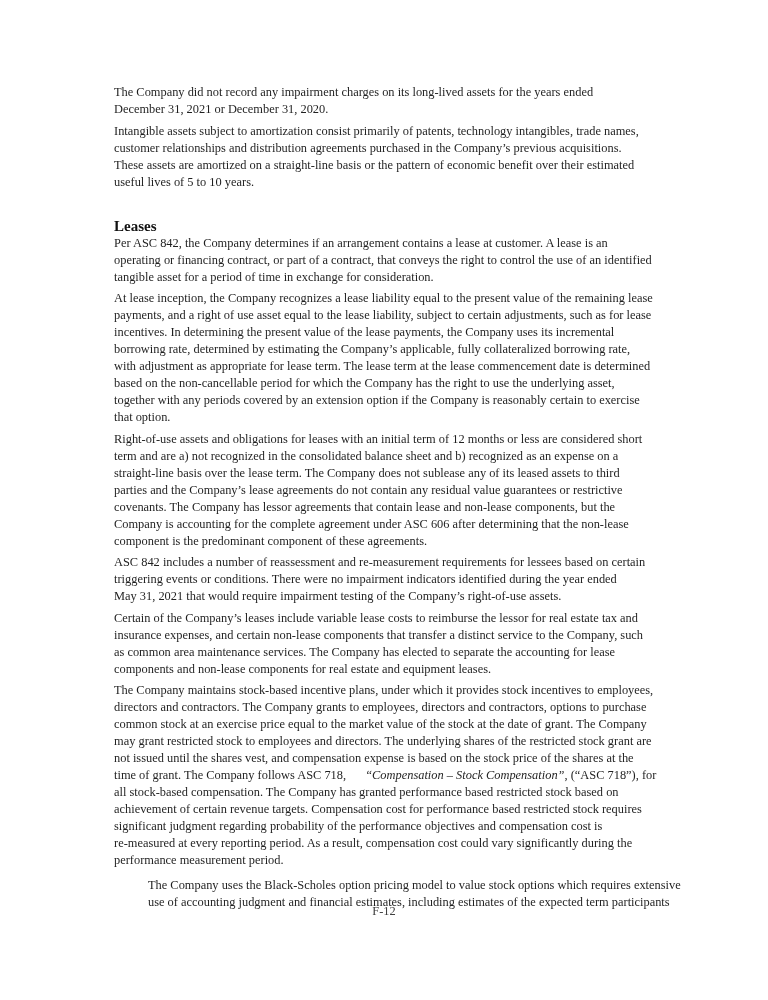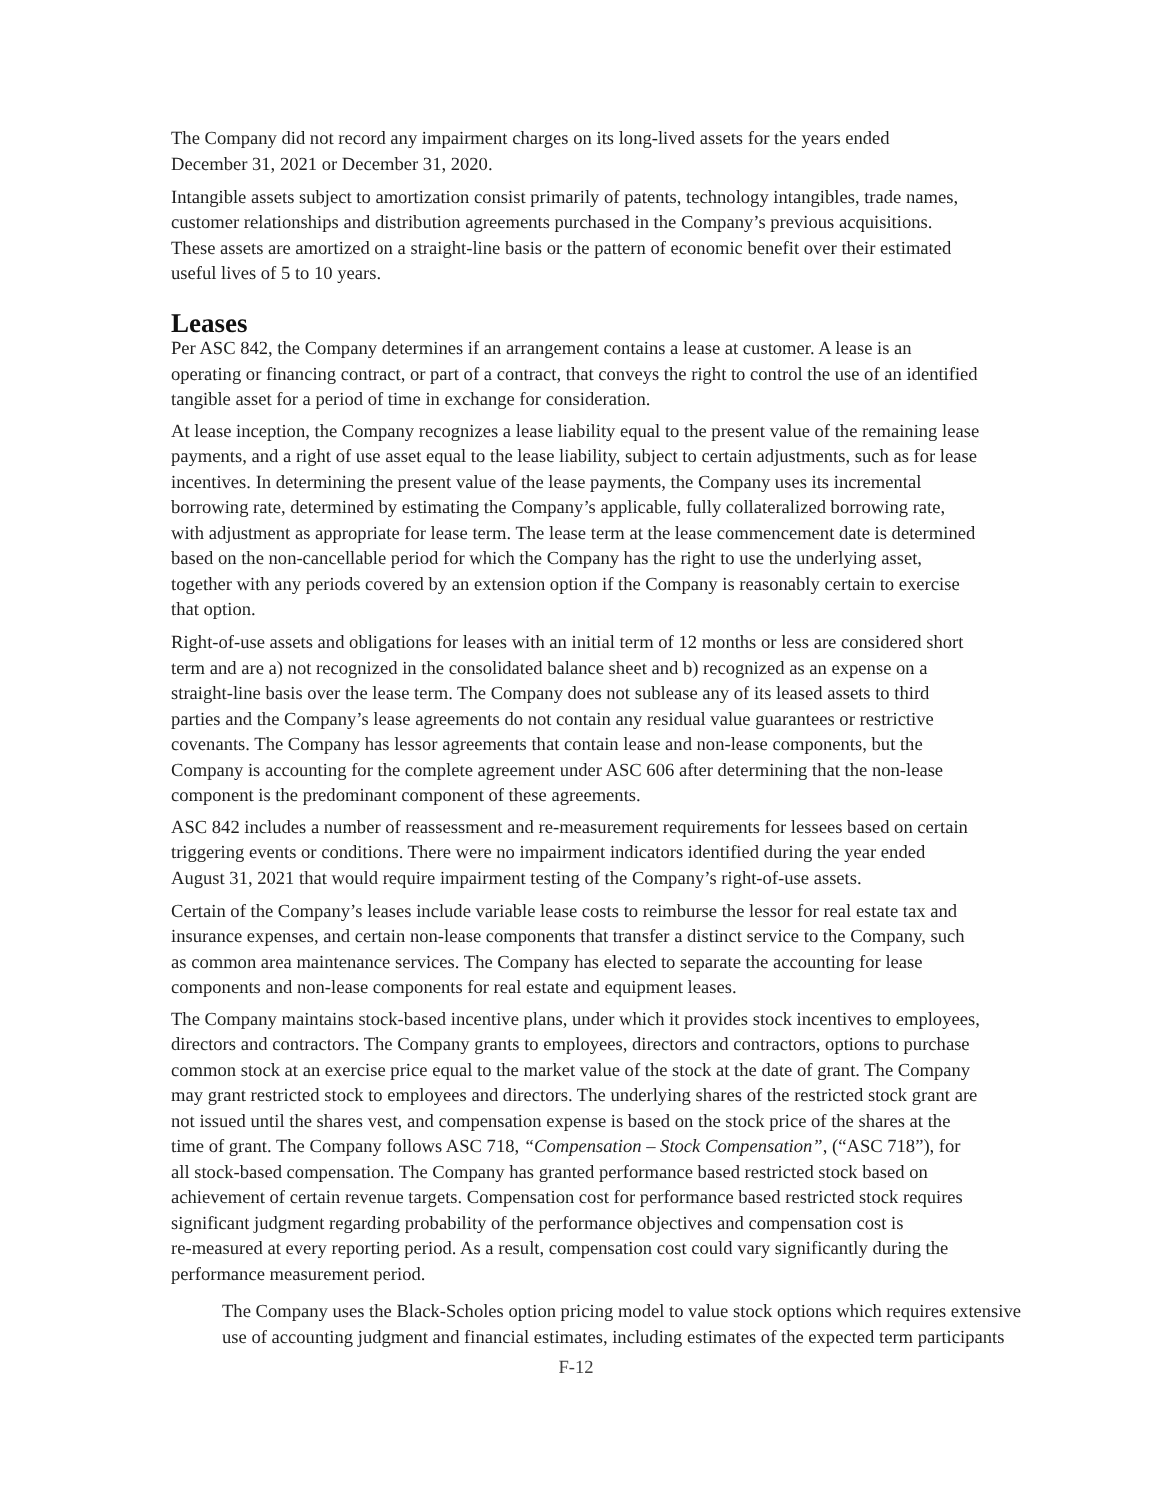--- a/index.html
+++ b/index.html
@@ -23,32 +23,33 @@
     width: 608px;
     font-size: 12.4px;
     line-height: 17px;
     text-align: left;
   }
   .content p {
     margin: 0 0 4.5px 0;
     white-space: pre-line;
   }
   .content h3 {
-    margin: 16px 0 0 0;
-    font-size: 18px;
+    margin: 27px 0 0 0;
+    font-size: 15px;
     line-height: 17px;
     font-weight: bold;
     color: #111111;
   }
   .content p.gap-before {
     margin-top: 8px;
     margin-left: 34px;
   }
   .em {
     font-style: italic;
+    margin-left: 16px;
   }
   .footer {
     position: absolute;
     top: 903px;
     left: 0;
     width: 768px;
     text-align: center;
     font-size: 12.4px;
     line-height: 17px;
     color: #404040;
@@ -86,21 +87,21 @@
     <p>Right-of-use assets and obligations for leases with an initial term of 12 months or less are considered short
 term and are a) not recognized in the consolidated balance sheet and b) recognized as an expense on a
 straight-line basis over the lease term. The Company does not sublease any of its leased assets to third
 parties and the Company’s lease agreements do not contain any residual value guarantees or restrictive
 covenants. The Company has lessor agreements that contain lease and non-lease components, but the
 Company is accounting for the complete agreement under ASC 606 after determining that the non-lease
 component is the predominant component of these agreements.</p>
 
     <p>ASC 842 includes a number of reassessment and re-measurement requirements for lessees based on certain
 triggering events or conditions. There were no impairment indicators identified during the year ended
-August 31, 2021 that would require impairment testing of the Company’s right-of-use assets.</p>
+May 31, 2021 that would require impairment testing of the Company’s right-of-use assets.</p>
 
     <p>Certain of the Company’s leases include variable lease costs to reimburse the lessor for real estate tax and
 insurance expenses, and certain non-lease components that transfer a distinct service to the Company, such
 as common area maintenance services. The Company has elected to separate the accounting for lease
 components and non-lease components for real estate and equipment leases.</p>
 
 
     <p><span>The Company maintains stock-based incentive plans, under which it provides stock incentives to employees,
 directors and contractors. The Company grants to employees, directors and contractors, options to purchase
 common stock at an exercise price equal to the market value of the stock at the date of grant. The Company

